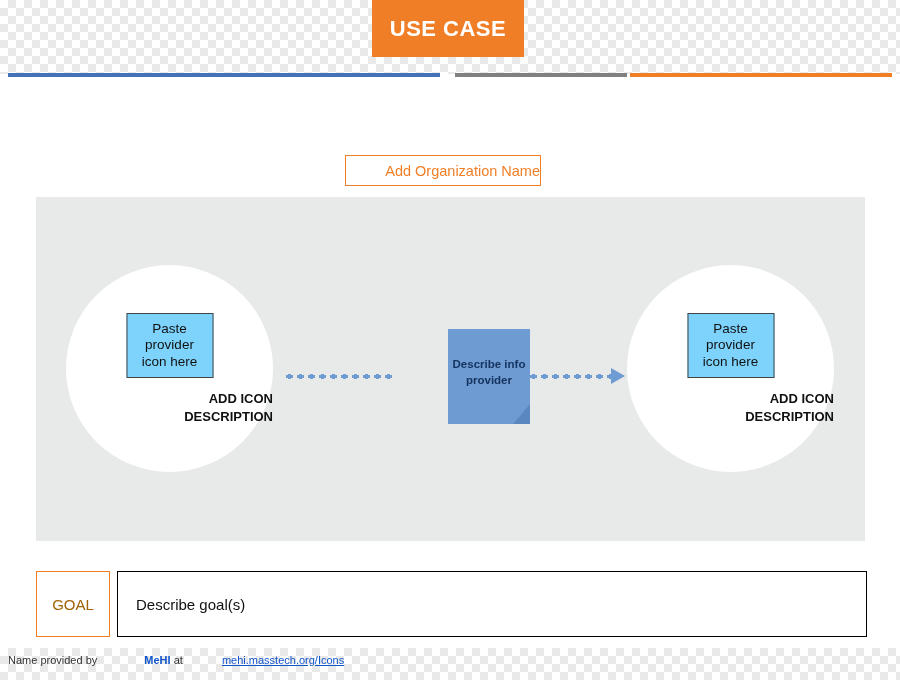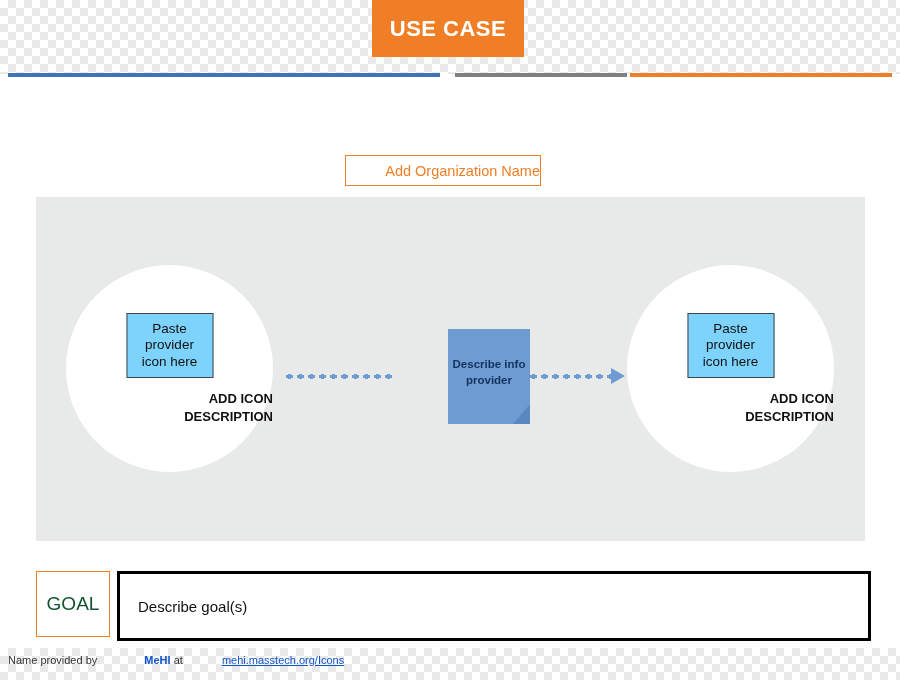--- a/index.html
+++ b/index.html
@@ -217,30 +217,30 @@
     top: 571px;
     width: 72px;
     height: 64px;
     border: 1px solid #f07e26;
     background: #ffffff;
     display: flex;
     align-items: center;
     justify-content: center;
   }
   #goal-label-box .label {
-    color: #14532d;
-    font-size: 19px;
+    color: #a16207;
+    font-size: 15px;
   }
   #goal-value-box {
     position: absolute;
     left: 117px;
     top: 571px;
     width: 748px;
     height: 64px;
-    border: 3px solid #000000;
+    border: 1px solid #000000;
     background: #ffffff;
     display: flex;
     align-items: center;
   }
   #goal-value-box .label {
     margin-left: 18px;
     color: #111111;
     font-size: 15px;
   }
 

